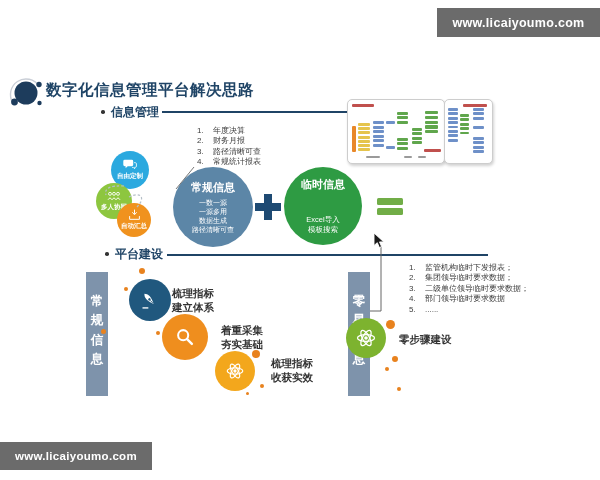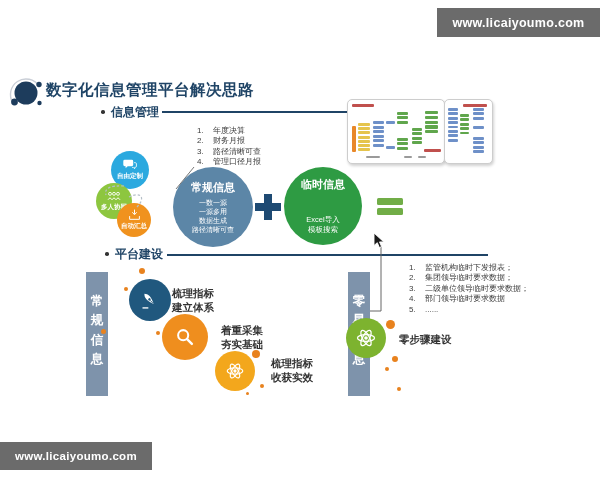--- a/index.html
+++ b/index.html
@@ -105,21 +105,21 @@
   <h1 class="title">数字化信息管理平台解决思路</h1>
 
   <div class="bullet b1"></div>
   <div class="section-label sl1">信息管理</div>
   <div class="rule rule1"></div>
 
   <ol class="num-list top-list">
     <li>年度决算</li>
     <li>财务月报</li>
     <li>路径清晰可查</li>
-    <li>管理口径月报</li>
+    <li>常规统计报表</li>
     <li>......</li>
   </ol>
 
   <div class="mm-card mm-card1"></div>
   <div class="mm-card mm-card2"></div>
 
   <div class="badge badge-blue">
     <svg width="14" height="12" viewBox="0 0 24 20">
       <path d="M3,1 h12 a2.5,2.5 0 0 1 2.5,2.5 v6 a2.5,2.5 0 0 1 -2.5,2.5 h-7 l-3.5,3.5 v-3.5 h-1.5 a2.5,2.5 0 0 1 -2.5,-2.5 v-6 A2.5,2.5 0 0 1 3,1 z" fill="#fff"></path>
       <path d="M19,6 h2 a2,2 0 0 1 2,2 v4 a2,2 0 0 1 -2,2 h-1 v2.5 l-2.5,-2.5 h-2" fill="none" stroke="#fff" stroke-width="1.4"></path>

